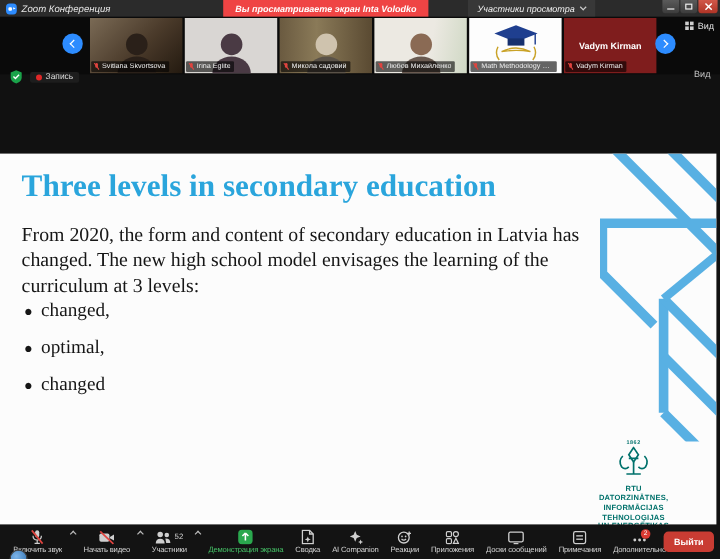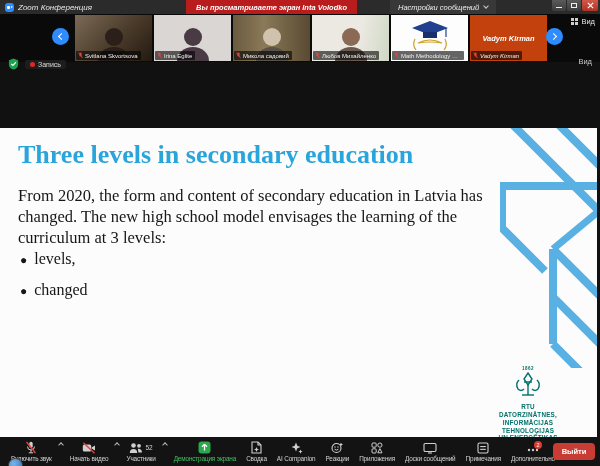--- a/index.html
+++ b/index.html
@@ -6,21 +6,21 @@
   html,body { width:600px; height:466px; overflow:hidden; background:#000; }
   body { font-family:"Liberation Sans", sans-serif; position:relative; }
   .stage { position:absolute; inset:0; width:600px; height:466px; background:#111; }
 
   
   .titlebar { position:absolute; left:0; top:0; width:600px; height:14px; background:#2b2b2b; display:flex; align-items:center;font-style:italic; }
   .zoom-logo { width:9px; height:9px; border-radius:3px; background:#2d8cff; margin:0 4px 0 5px; position:relative; }
   .zoom-logo::after { content:""; position:absolute; left:2px; top:3px; width:3px; height:3px; background:#fff; border-radius:1px; }
   .zoom-logo::before { content:""; position:absolute; left:5.5px; top:3px; border-left:2.5px solid #fff; border-top:1.5px solid transparent; border-bottom:1.5px solid transparent; }
   .app-title { font-size:8px; color:#e6e6e6; }
-  .share-banner { position:absolute; left:186px; top:0; height:14px; padding:0 10px; background:#b91c1c; color:#fff; font-size:7.5px; display:flex; align-items:center; font-weight:bold; }
+  .share-banner { position:absolute; left:186px; top:0; height:14px; padding:0 10px; background:#ef4444; color:#fff; font-size:7.5px; display:flex; align-items:center; font-weight:bold; }
   .view-settings { position:absolute; left:390px; top:0; height:14px; padding:0 8px; background:#383838; color:#f0f0f0; font-size:7.5px; display:flex; align-items:center; gap:5px; }
   .chev-down { width:4px; height:4px; border-right:1px solid #ccc; border-bottom:1px solid #ccc; transform:rotate(45deg); margin-top:-2px; }
   .win-controls { position:absolute; right:2px; top:0; display:flex; gap:1px; }
   .win-btn { width:14px; height:11px; background:linear-gradient(#5a5a5a,#3c3c3c); border-radius:0 0 2px 2px; display:flex; align-items:center; justify-content:center; }
   .win-btn.close { background:linear-gradient(#d1584a,#b03426); width:16px; }
   .win-glyph-min { width:6px; height:1.5px; background:#eee; margin-top:4px; }
   .win-glyph-max { width:6px; height:5px; border:1.2px solid #eee; }
 
   
   .strip { position:absolute; left:0; top:14px; width:600px; height:48px; background:#0a0a0a; }
@@ -29,21 +29,21 @@
   .nav-chev { width:5px; height:5px; border-left:1.6px solid #fff; border-bottom:1.6px solid #fff; }
   .nav-prev .nav-chev { transform:rotate(45deg); margin-left:2px; }
   .nav-next .nav-chev { transform:rotate(225deg); margin-right:2px; }
   .tiles { position:absolute; left:75px; top:1px; display:flex; gap:2px; }
   .tile { position:relative; width:77px; height:46px; overflow:hidden; background:#222; }
   .tile-0 { background:linear-gradient(135deg,#7a6a55 0%,#4a3a2a 55%,#241a10 100%); }
   .tile-1 { background:#d9d6d3; }
   .tile-2 { background:linear-gradient(90deg,#6a5a40,#8a7a58 40%,#5a4a32); }
   .tile-3 { background:linear-gradient(100deg,#ece9e2 60%,#cfd8c4); }
   .tile-4 { background:#fdfdfd; }
-  .tile-5 { background:#c2410c;font-style:italic; }
+  .tile-5 { background:#7f1d1d; }
   .sil { position:absolute; left:50%; bottom:-4px; transform:translateX(-50%); }
   .center-name { position:absolute; inset:0; display:flex; align-items:center; justify-content:center; color:#fff; font-size:7.5px; font-weight:bold; }
   .name-pill { position:absolute; left:1px; bottom:1px; max-width:72px; background:rgba(0,0,0,.6); color:#efefef; font-size:6px; padding:1px 3px 1px 2px; display:flex; align-items:center; gap:2px; white-space:nowrap; overflow:hidden; border-radius:1px; }
   .name-pill span { overflow:hidden; text-overflow:ellipsis; }
   .view-top { position:absolute; right:5px; top:3px; display:flex; align-items:center; gap:3px; color:#e3e3e3; font-size:7.5px; }
   .grid-ic { width:7px; height:7px; display:grid; grid-template-columns:1fr 1fr; gap:1px; }
   .grid-ic i { background:#cfcfcf; }
   .view-lower { position:absolute; right:8px; top:57px; color:#c9c9c9; font-size:7.5px; }
 
   
@@ -79,21 +79,21 @@
 </head>
 <body>
 
 <div class="stage">
 
   <div class="titlebar">
     <div class="zoom-logo"></div>
     <div class="app-title">Zoom Конференция</div>
     <div class="share-banner">Вы просматриваете экран Inta Volodko</div>
     <div class="view-settings">
-      <span>Настройки сообщений</span>
+      <span>Участники просмотра</span>
       <span class="chev-down"></span>
     </div>
     <div class="win-controls">
       <div class="win-btn">
           <div class="win-glyph-min"></div>
         </div>
       <div class="win-btn">
           <div class="win-glyph-max"></div>
         </div>
       <div class="win-btn close">
@@ -219,21 +219,22 @@
     <div class="rec-pill">
       <span class="rec-dot"></span>
       <span>Запись</span>
     </div>
   </div>
 
   <div class="slide">
     <div class="slide-title">Three levels in secondary education</div>
     <div class="slide-par">From 2020, the form and content of secondary education in Latvia has changed. The new high school model envisages the learning of the curriculum at 3 levels:</div>
     <div class="bullets">
-      <div><b>●</b><span>levels,</span></div>
+      <div><b>●</b><span>changed,</span></div>
+      <div><b>●</b><span>optimal,</span></div>
       <div><b>●</b><span>changed</span></div>
     </div>
 
     <svg class="pattern" width="97" height="240" viewBox="0 0 97 240">
       <g stroke="#58b0e3" stroke-width="8" fill="none">
         <path d="M 8 -8 L 99 83"></path>
         <path d="M 54 -8 L 101 39"></path>
         <path d="M -2 58 L 99 58"></path>
         <path d="M 2 58 L 2 100 L 45 143"></path>
         <path d="M 53 121 L 53 216"></path>

